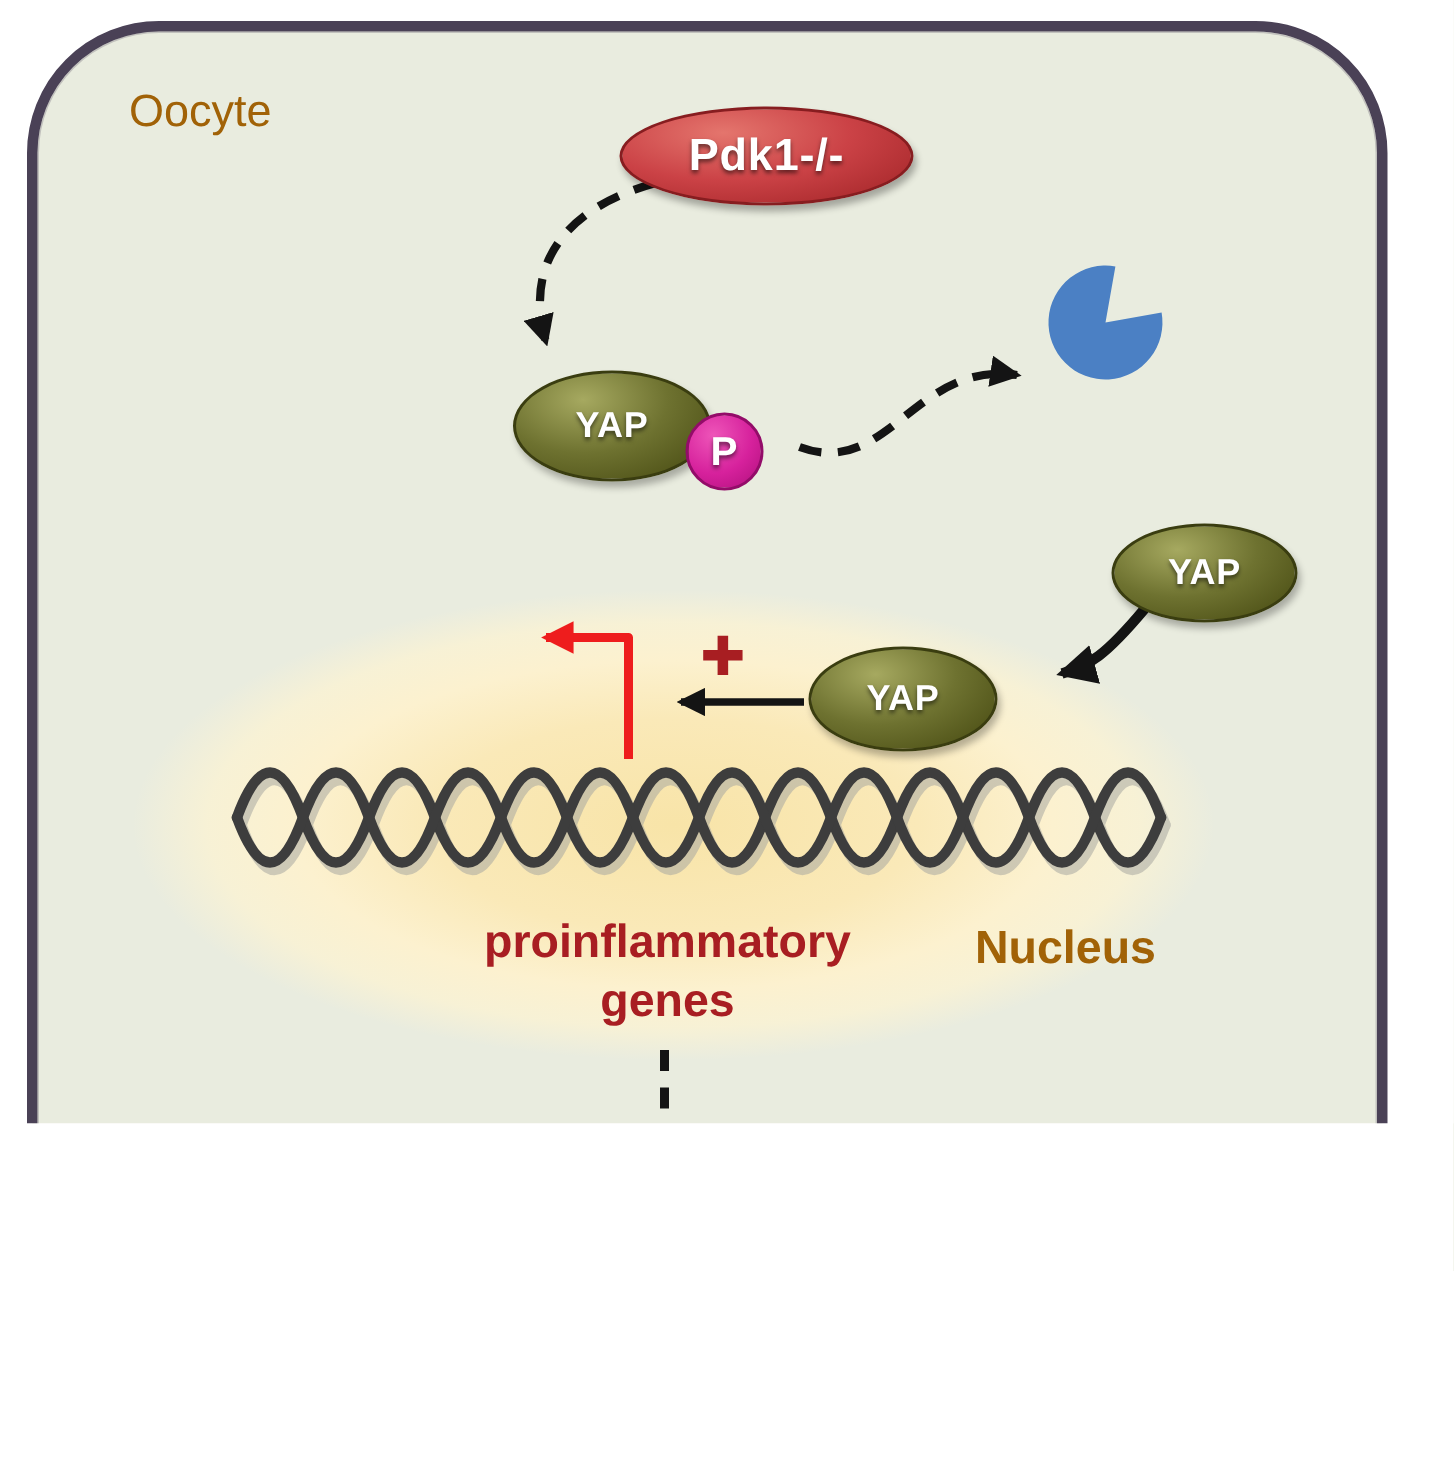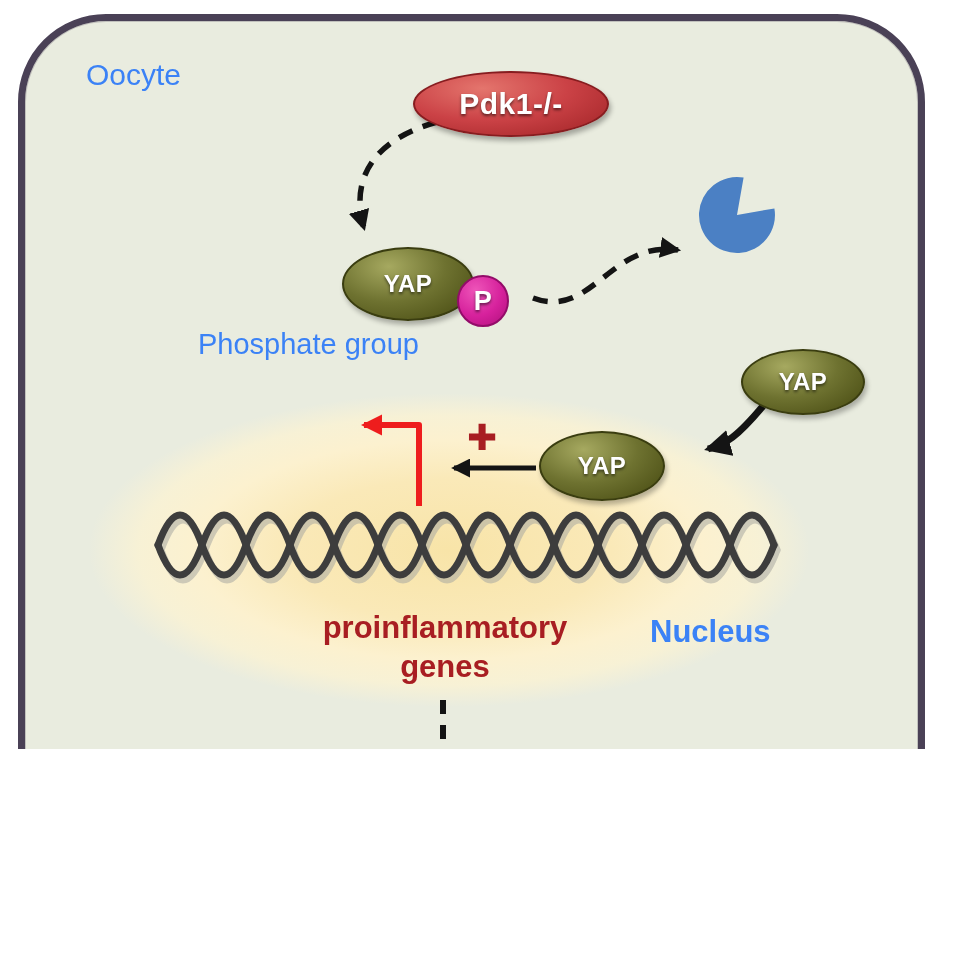--- a/index.html
+++ b/index.html
@@ -46,21 +46,21 @@
     font-size:30px;
   }
   .yap1 { left:342px; top:247px; width:128px; height:70px; }
   .yap2 { left:741px; top:349px; width:120px; height:62px; }
   .yap3 { left:539px; top:431px; width:122px; height:66px; }
   .pcirc {
     left:457px; top:275px; width:48px; height:48px;
     background: radial-gradient(circle at 35% 28%, #ee55b9 0%, #d6219c 55%, #b0107c 100%);
     border:2px solid #930c69; font-size:27px;
   }
-  .label { position:absolute; color:#3b82f6; }
+  .label { position:absolute; color:#a16207; }
   .oocyte-label { left:86px; top:58px; font-size:30px; }
   .phosphate-group-label { left:198px; top:328px; font-size:29px; }
   .degradation-label { left:762px; top:175px; font-size:29px; }
   .nucleus-label { left:650px; top:614px; font-size:31px; font-weight:bold; }
   .genes-label {
     left:273px; top:609px; width:344px; text-align:center;
     font-size:31px; font-weight:bold; color:#a81e22; line-height:1.25;
   }
   .pof-label {
     left:375px; top:910px; width:140px; text-align:left;
@@ -119,21 +119,20 @@
     <span>P</span>
   </div>
   <div class="node yap yap2">
     <span>YAP</span>
   </div>
   <div class="node yap yap3">
     <span>YAP</span>
   </div>
 
   <div class="label oocyte-label">Oocyte</div>
-  <div class="label phosphate-group-label">Phosphate group</div>
   <div class="label plus-sign">✚</div>
   <div class="label genes-label">
     <div>proinflammatory</div>
     <div>genes</div>
   </div>
   <div class="label nucleus-label">Nucleus</div>
   <div class="label pof-label">POF</div>
 
 </div>
 

